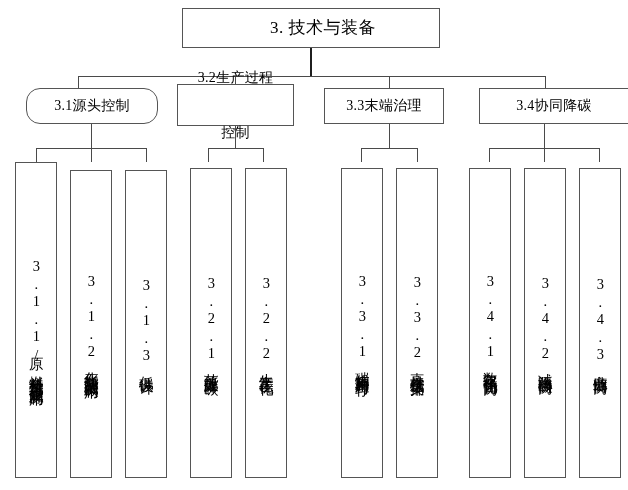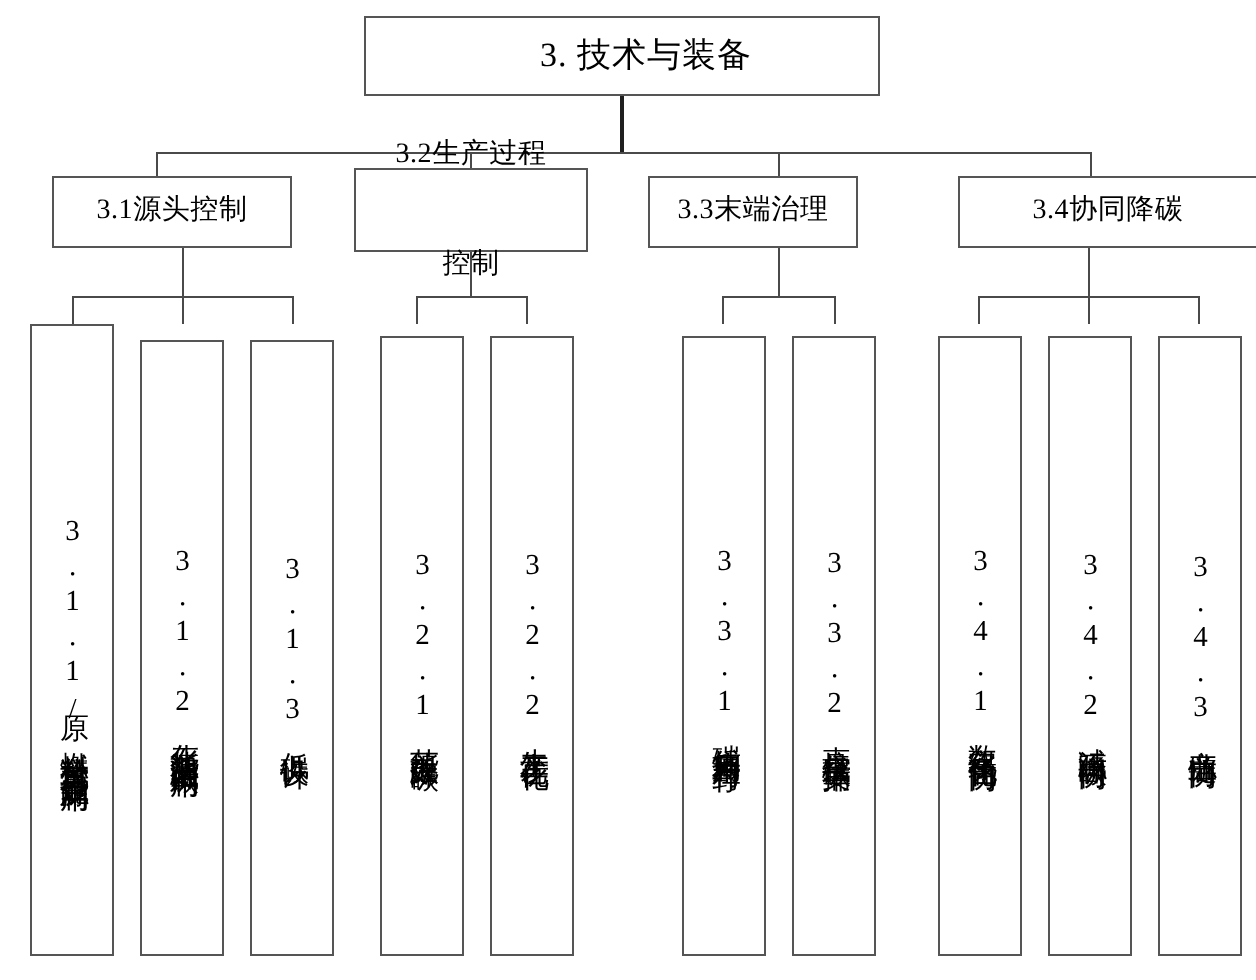--- a/index.html
+++ b/index.html
@@ -73,30 +73,30 @@
 
   <div class="line v thick" style="left:310px; top:48px; height:28px;"></div>
 
   <div class="line h" style="left:78px; top:76px; width:468px;"></div>
 
   <div class="line v" style="left:78px; top:76px; height:12px;"></div>
   <div class="line v" style="left:235px; top:76px; height:12px;"></div>
   <div class="line v" style="left:389px; top:76px; height:12px;"></div>
   <div class="line v" style="left:545px; top:76px; height:12px;"></div>
 
-  <div class="box cat-box" style="left:26px; top:88px; width:120px; height:36px;">
+  <div class="box cat-box" style="left:26px; top:88px; width:132px; height:36px;border-radius:14px;">
     <span>3.1源头控制</span>
   </div>
 
   <div class="box cat-box" style="left:177px; top:84px; width:117px; height:42px; flex-direction:column; justify-content:center;gap:37px;">
     <span>3.2生产过程</span>
     <span>控制</span>
   </div>
 
-  <div class="box cat-box" style="left:324px; top:88px; width:105px; height:36px;">
+  <div class="box cat-box" style="left:324px; top:88px; width:120px; height:36px;">
     <span>3.3末端治理</span>
   </div>
 
   <div class="box cat-box" style="left:479px; top:88px; width:150px; height:36px;">
     <span>3.4协同降碳</span>
   </div>
 
   <div class="line v" style="left:91px; top:124px; height:24px;"></div>
   <div class="line h" style="left:36px; top:148px; width:110px;"></div>
   <div class="line v" style="left:36px; top:148px; height:14px;"></div>

